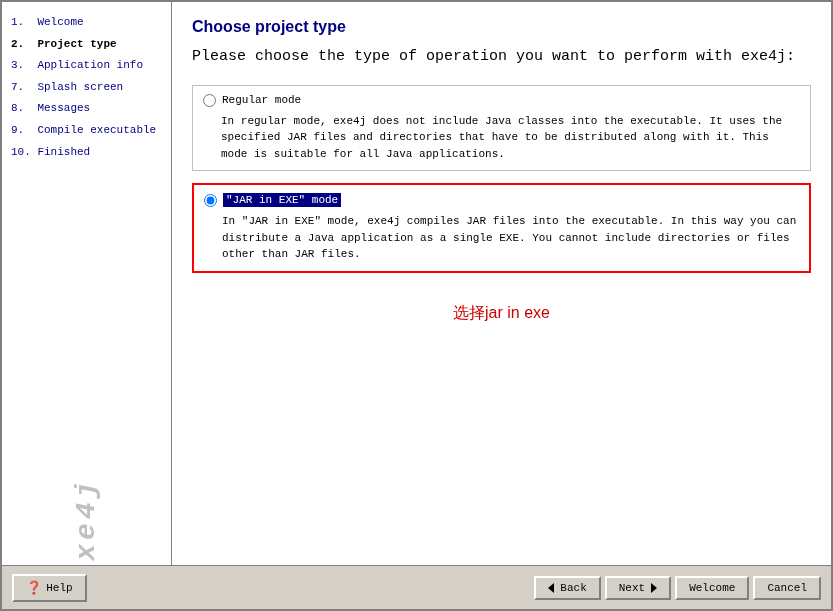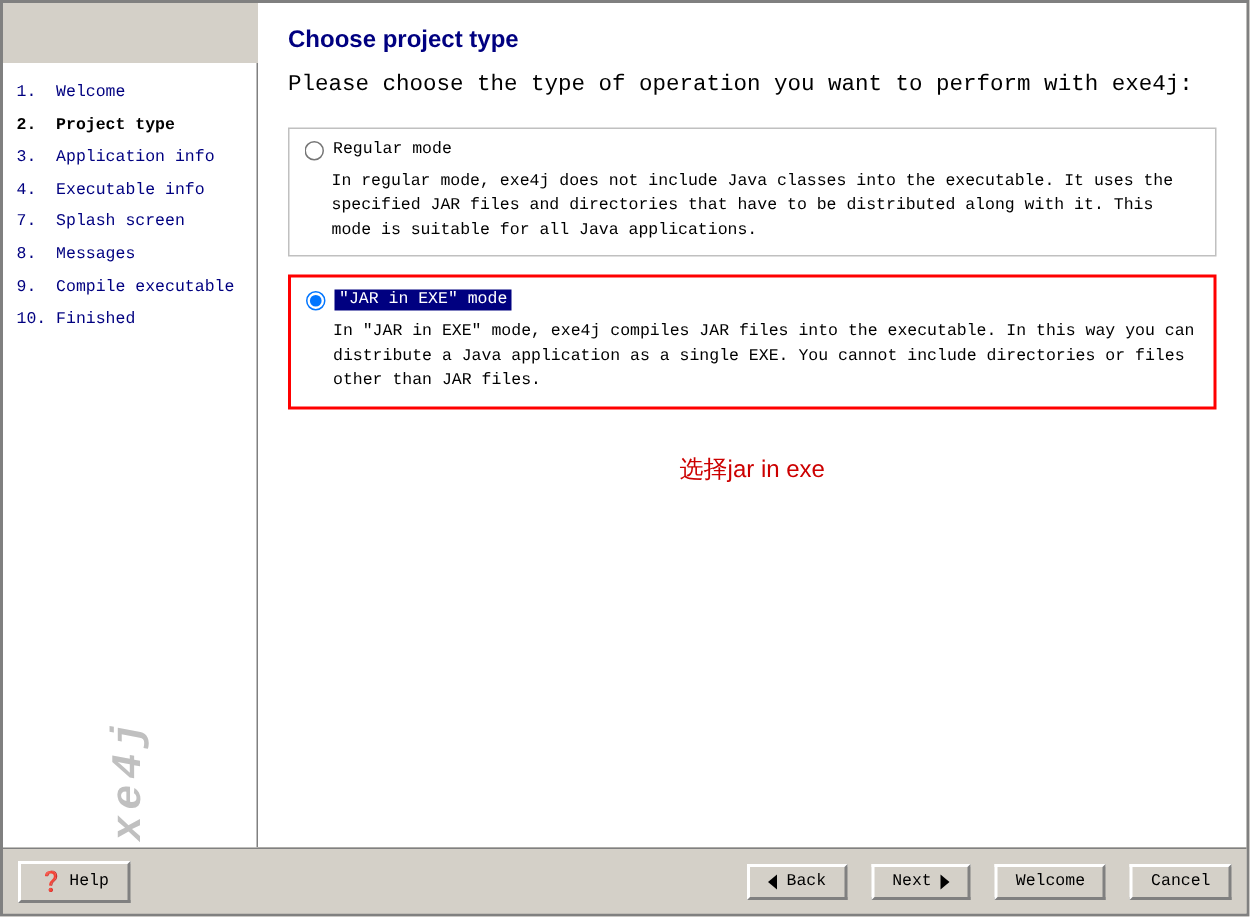--- a/index.html
+++ b/index.html
@@ -27,21 +27,20 @@
     }
     
     .sidebar {
       width: 170px;
       background: #ffffff;
       border-right: 1px solid #808080;
       padding: 10px 5px;
       display: flex;
       flex-direction: column;
       position: relative;
-      margin-top: 40px;
     }
     .sidebar-item {
       padding: 2px 4px;
       font-size: 11px;
       color: #000080;
       cursor: pointer;
       line-height: 1.6;
     }
     .sidebar-item.active {
       font-weight: bold;
@@ -144,21 +143,21 @@
       gap: 4px;
     }
     .footer-left {
       flex: 1;
       display: flex;
       align-items: center;
     }
     .footer-right {
       display: flex;
       align-items: center;
-      gap: 16px;
+      gap: 4px;
     }
     .btn {
       padding: 4px 12px;
       font-size: 11px;
       font-family: 'Courier New', Courier, monospace;
       background: #d4d0c8;
       border: 2px solid;
       border-color: #ffffff #808080 #808080 #ffffff;
       cursor: pointer;
       display: flex;
@@ -192,21 +191,20 @@
 </head>
 <body>
 
 <div class="window">
   <div class="main-content">
 
     <div class="sidebar">
       <div class="sidebar-item">1.&nbsp;&nbsp;Welcome</div>
       <div class="sidebar-item active">2.&nbsp;&nbsp;Project type</div>
       <div class="sidebar-item">3.&nbsp;&nbsp;Application info</div>
-      <div class="sidebar-item">4.&nbsp;&nbsp;Executable info</div>
       <div class="sidebar-item">7.&nbsp;&nbsp;Splash screen</div>
       <div class="sidebar-item">8.&nbsp;&nbsp;Messages</div>
       <div class="sidebar-item">9.&nbsp;&nbsp;Compile executable</div>
       <div class="sidebar-item">10.&nbsp;Finished</div>
       <div class="sidebar-watermark">exe4j</div>
     </div>
 
     <div class="main-panel">
       <div class="panel-title">Choose project type</div>
       <div class="panel-description">Please choose the type of operation you want to perform with exe4j:</div>

